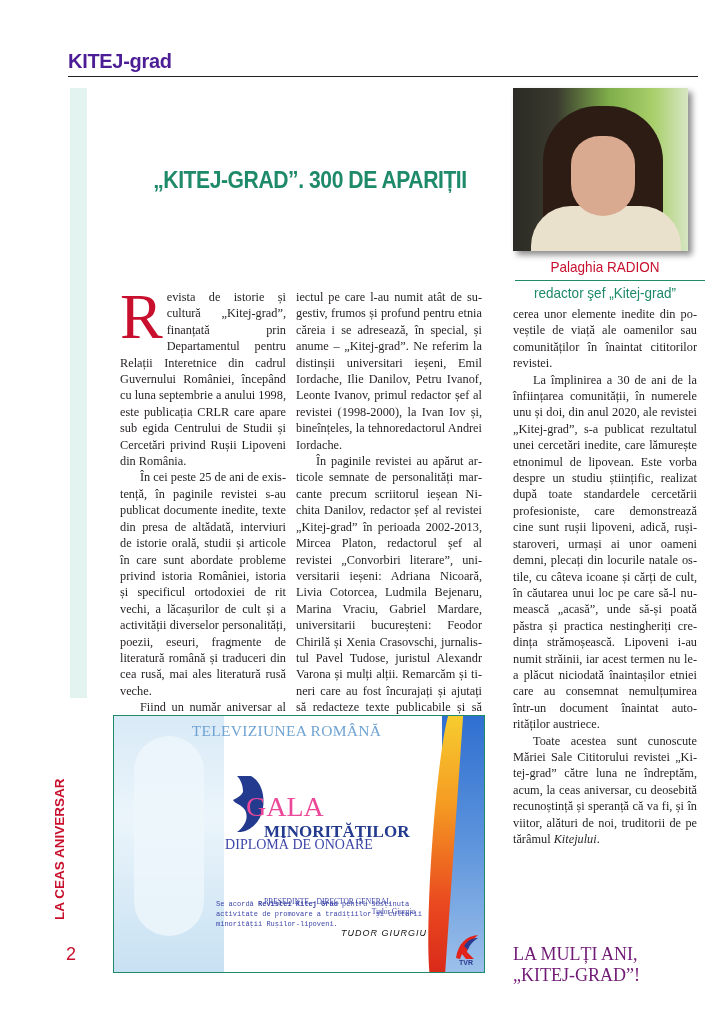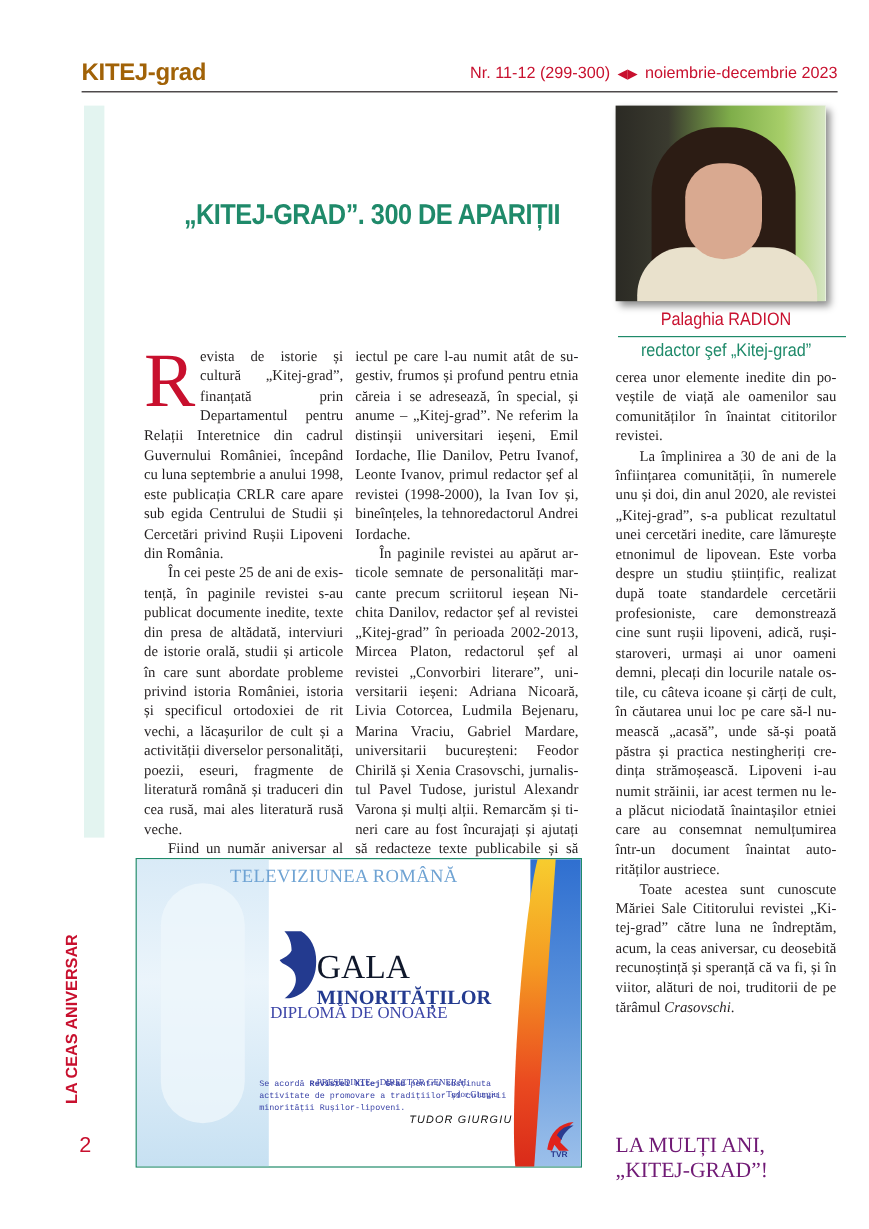--- a/index.html
+++ b/index.html
@@ -1,18 +1,18 @@
 <!DOCTYPE html>
 <html><head>
 <meta charset="utf-8">
 <style>
   html, body { margin:0; padding:0; background:#ffffff; }
   body { width:724px; height:1024px; position:relative; overflow:hidden; font-family:"Liberation Serif", serif; color:#231f20; }
   .header { position:absolute; left:68px; top:48px; width:630px; height:28px; border-bottom:1.5px solid #231f20; }
-  .brand { position:absolute; left:0; top:2px; font-family:"Liberation Sans", sans-serif; font-weight:bold; font-size:20px; color:#a16207; letter-spacing:-0.3px; }
+  .brand { position:absolute; left:0; top:2px; font-family:"Liberation Sans", sans-serif; font-weight:bold; font-size:20px; color:#4c1d95; letter-spacing:-0.3px; }
   .issue { position:absolute; right:0; top:5px; font-family:"Liberation Sans", sans-serif; font-size:13.5px; color:#c8102e; white-space:nowrap; }
   .issue .diamond { display:inline-block; margin:0 6px; font-size:11px; }
   .teal-bar { position:absolute; left:70px; top:88px; width:17px; height:610px; background:#e3f4f0; }
   .title { position:absolute; left:120px; top:166px; width:380px; text-align:center; font-family:"Liberation Sans", sans-serif; font-weight:bold; font-size:24px; color:#1f8a6a; letter-spacing:-0.5px; transform:scaleX(0.88); transform-origin:center; }
   .photo { position:absolute; left:513px; top:88px; width:175px; height:163px; box-shadow:4px 4px 6px rgba(0,0,0,0.45); overflow:hidden; background:linear-gradient(90deg,#2b2a24 0%,#3a3a2f 25%,#7fae4a 55%,#a8cf6a 80%,#d7e6c4 100%); }
   .photo .hair { position:absolute; left:30px; top:18px; width:120px; height:140px; border-radius:55px 55px 30px 30px; background:#2c1c14; }
   .photo .face { position:absolute; left:58px; top:48px; width:64px; height:80px; border-radius:32px 32px 36px 36px; background:#d9a990; }
   .photo .jacket { position:absolute; left:18px; top:118px; width:150px; height:60px; border-radius:40px 40px 0 0; background:#e9e1cc; }
   .caption-name { position:absolute; left:500px; top:258px; width:210px; text-align:center; font-family:"Liberation Sans", sans-serif; font-size:15px; color:#c8102e; transform:scaleX(0.9); }
   .caption-rule { position:absolute; left:515px; top:280px; width:190px; border-top:1px solid #1f8a6a; }
@@ -27,39 +27,36 @@
   .closing { position:absolute; left:513px; top:944px; width:184px; font-size:18px; color:#701a75; }
   .side-label { position:absolute; left:52px; top:920px; transform:rotate(-90deg); transform-origin:left top; font-family:"Liberation Sans", sans-serif; font-weight:bold; font-size:13.5px; color:#c8102e; white-space:nowrap; }
   .page-num { position:absolute; left:66px; top:944px; font-family:"Liberation Sans", sans-serif; font-size:18px; color:#c8102e; }
   .diploma { position:absolute; left:113px; top:715px; width:370px; height:256px; border:1.5px solid #1f8a6a; overflow:hidden; background:#ffffff; }
   .diploma .sky-left { position:absolute; left:0; top:0; width:110px; height:256px; background:linear-gradient(180deg,#cfe5f5 0%,#e6f2fa 40%,#b9d9ef 100%); opacity:0.8; }
   .diploma .sky-left2 { position:absolute; left:20px; top:20px; width:70px; height:200px; border-radius:40px; background:#eef6fb; opacity:0.8; }
   .diploma .sky-right { position:absolute; right:0; top:0; width:42px; height:256px; background:linear-gradient(180deg,#2f6fd0 0%,#5d94dc 50%,#9cc0ea 100%); }
   .diploma .rainbow { position:absolute; right:30px; top:-10px; width:22px; height:280px; border-radius:50% 0 0 50%; background:linear-gradient(180deg,#f7d230 0%,#f59b22 35%,#ea4a20 70%,#d62418 100%); transform:skewX(-4deg); }
   .tv-title { position:absolute; left:0; top:6px; width:345px; text-align:center; font-family:"Liberation Serif", serif; font-size:15.5px; color:#6fa3d3; letter-spacing:0.3px; }
   .gala-logo { position:absolute; left:117px; top:58px; width:34px; height:58px; }
-  .gala { position:absolute; left:150px; top:77px; font-family:"Liberation Serif", serif; font-size:28px; color:#0f172a; line-height:28px; }
+  .gala { position:absolute; left:132px; top:77px; font-family:"Liberation Serif", serif; font-size:28px; color:#ec4899; line-height:28px; }
   .minor { position:absolute; left:150px; top:106px; font-family:"Liberation Serif", serif; font-weight:bold; font-size:17px; color:#233a8f; }
   .dip-honor { position:absolute; left:0; top:121px; width:370px; text-align:center; font-family:"Liberation Serif", serif; font-size:14px; color:#3d46a8; }
   .dip-text { position:absolute; left:102px; top:147px; width:230px; font-family:Liberation Mono, monospace; font-size:7px; line-height:10px; color:#3d46a8;margin-top:36px; }
   .dip-text b { font-weight:bold; }
   .dip-sig-title { position:absolute; left:150px; top:181px; width:151px; text-align:left; font-family:"Liberation Serif", serif; font-size:7.5px; color:#3d46a8; }
   .dip-sig-name { position:absolute; left:150px; top:191px; width:151px; text-align:right; font-family:"Liberation Serif", serif; font-size:7.5px; color:#3d46a8; }
   .dip-signature { position:absolute; left:227px; top:212px; font-family:"Liberation Sans", sans-serif; font-style:italic; font-size:9px; color:#111; letter-spacing:1px; }
   .tvr-logo { position:absolute; left:338px; top:216px; width:28px; height:28px; }
   .tvr-text { position:absolute; left:336px; top:243px; width:32px; text-align:center; font-family:"Liberation Sans", sans-serif; font-weight:bold; font-size:7px; color:#2b3b8f; }
 </style>
 </head>
 <body>
 
 <div class="header">
   <span class="brand">KITEJ-grad</span>
-  <span class="issue">
-    <span>Nr. 11-12 (299-300)</span><span class="diamond">◀▶</span><span>noiembrie-decembrie 2023</span>
-  </span>
 </div>
 
 <div class="teal-bar"></div>
 
 <div class="title">„KITEJ-GRAD”. 300 DE APARIȚII</div>
 
 <div class="photo">
   <div class="hair"></div>
   <div class="jacket"></div>
   <div class="face"></div>
@@ -75,21 +72,21 @@
 </div>
 
 <div class="col col2">
   <p>iectul pe care l-au numit atât de su­gestiv, frumos și profund pentru etnia căreia i se adresează, în spe­cial, și anume – „Kitej-grad”. Ne re­ferim la distinșii universitari ieșeni, Emil Iordache, Ilie Danilov, Petru Ivanof, Leonte Ivanov, primul re­dactor șef al revistei (1998-2000), la Ivan Iov și, bineînțeles, la tehnore­dactorul Andrei Iordache.</p>
   <p class="indent">În paginile revistei au apărut ar­ticole semnate de personalități mar­cante precum scriitorul ieșean Ni­chita Danilov, redactor șef al revis­tei „Kitej-grad” în perioada 2002-2013, Mircea Platon, redactorul șef al revistei „Convorbiri literare”, uni­versitarii ieșeni: Adriana Nicoară, Livia Cotorcea, Ludmila Bejenaru, Marina Vraciu, Gabriel Mardare, universitarii bucureșteni: Feodor Chirilă și Xenia Crasovschi, jurnalis­tul Pavel Tudose, juristul Alexandr Varona și mulți alții. Remarcăm și ti­neri care au fost încurajați și ajutați să redacteze texte publicabile și să continue demersurile privind adu­</p>
 </div>
 
 <div class="col col3">
   <p>cerea unor elemente inedite din po­veștile de viață ale oamenilor sau comunităților în înaintat cititorilor revistei.</p>
   <p class="indent">La împlinirea a 30 de ani de la înființarea comunității, în numerele unu și doi, din anul 2020, ale revistei „Kitej-grad”, s-a publicat rezultatul unei cercetări inedite, care lămureș­te etnonimul de lipovean. Este vor­ba despre un studiu științific, rea­lizat după toate standardele cercetă­rii profesioniste, care demonstrează cine sunt rușii lipoveni, adică, ruși-staroveri, urmași ai unor oameni demni, plecați din locurile natale os­tile, cu câteva icoane și cărți de cult, în căutarea unui loc pe care să-l nu­mească „acasă”, unde să-și poată păstra și practica nestingheriți cre­dința strămoșească. Lipoveni i-au numit străinii, iar acest termen nu le-a plăcut niciodată înaintașilor et­niei care au consemnat nemulțumi­rea într-un document înaintat auto­rităților austriece.</p>
-  <p class="indent"><span>Toate acestea sunt cunoscute Măriei Sale Cititorului revistei „Ki­tej-grad” către luna ne îndreptăm, acum, la ceas aniversar, cu deose­bită recunoștință și speranță că va fi, și în viitor, alături de noi, truditorii de pe tărâmul </span><i>Crasovschi</i><span>.</span></p>
+  <p class="indent"><span>Toate acestea sunt cunoscute Măriei Sale Cititorului revistei „Ki­tej-grad” către luna ne îndreptăm, acum, la ceas aniversar, cu deose­bită recunoștință și speranță că va fi, și în viitor, alături de noi, truditorii de pe tărâmul </span><i>Kitejului</i><span>.</span></p>
 </div>
 
 <div class="closing">LA MULȚI ANI, „KITEJ-GRAD”!</div>
 
 <div class="diploma">
   <div class="sky-left"></div>
   <div class="sky-left2"></div>
   <div class="sky-right"></div>
   <div class="rainbow"></div>
   <div class="tv-title">TELEVIZIUNEA ROMÂNĂ</div>

